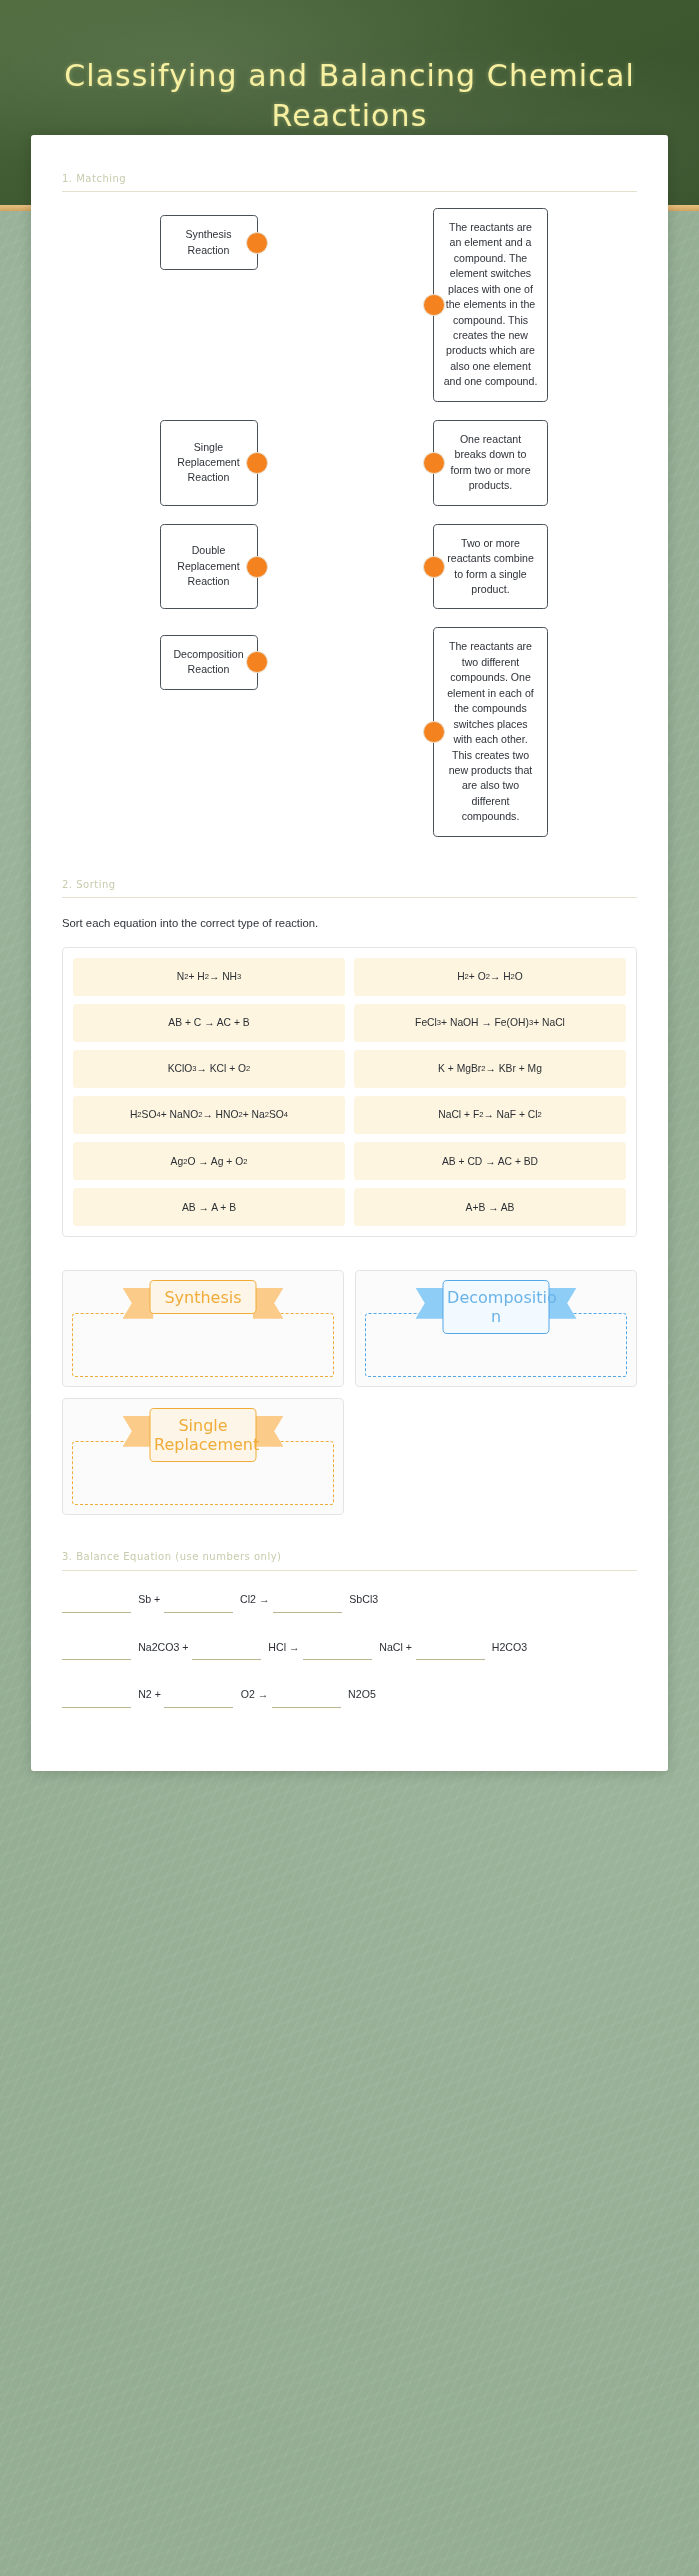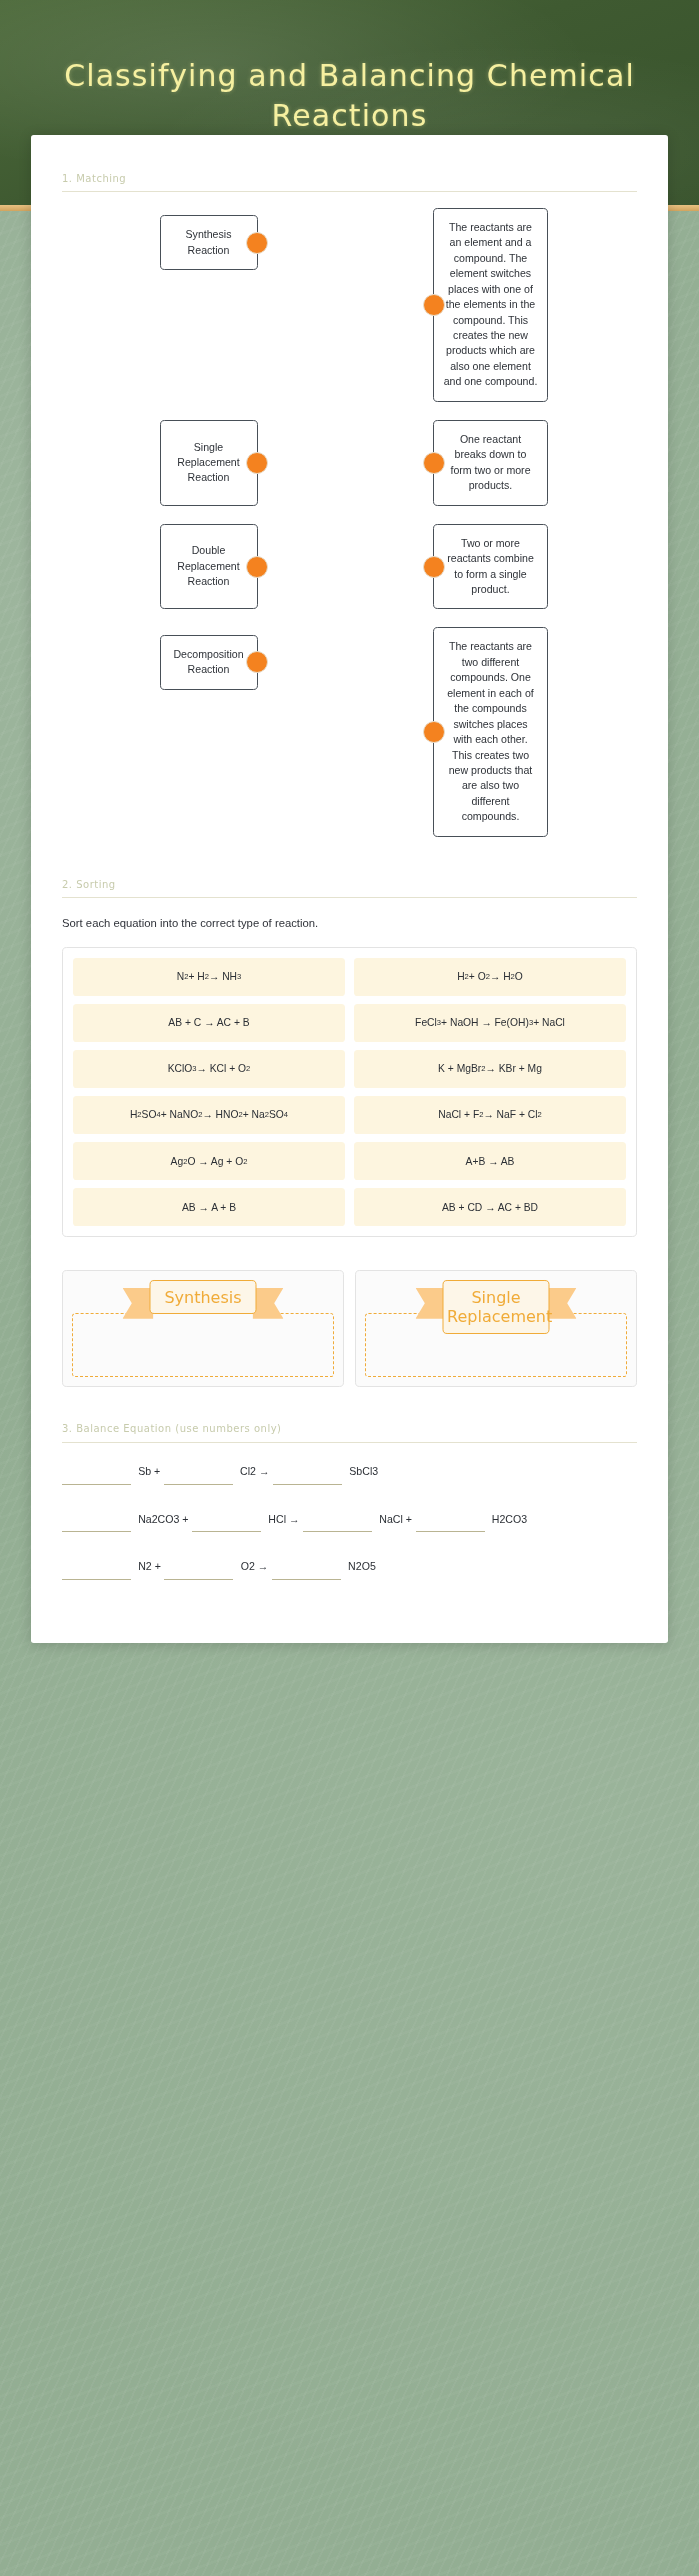--- a/index.html
+++ b/index.html
@@ -321,36 +321,44 @@
           <div class="eq-tile">KClO<sub>3</sub> → KCl + O<sub>2</sub></div>
           <div class="eq-tile">H<sub>2</sub>SO<sub>4</sub> + NaNO<sub>2</sub> → HNO<sub>2</sub> + Na<sub>2</sub>SO<sub>4</sub></div>
           <div class="eq-tile">Ag<sub>2</sub>O → Ag + O<sub>2</sub></div>
           <div class="eq-tile">AB → A + B</div>
         </div>
         <div class="sort-col">
           <div class="eq-tile">H<sub>2</sub> + O<sub>2</sub> →  H<sub>2</sub>O</div>
           <div class="eq-tile">FeCl<sub>3</sub> + NaOH → Fe(OH)<sub>3</sub> + NaCl</div>
           <div class="eq-tile">K + MgBr<sub>2</sub> → KBr + Mg</div>
           <div class="eq-tile">NaCl + F<sub>2</sub> → NaF + Cl<sub>2</sub></div>
+          <div class="eq-tile">AB + CD → AC + BD</div>
           <div class="eq-tile">A+B → AB</div>
-          <div class="eq-tile">AB + CD → AC + BD</div>
         </div>
       </div>
 
       <div class="drop-grid">
 
         <div class="drop-cell">
           <div class="banner b-orange">
             <span class="tail l"></span>
             <span class="tail r"></span>
             <div class="banner-label">Synthesis</div>
           </div>
           <div class="drop-zone dz-orange"></div>
         </div>
 
+        <div class="drop-cell">
+          <div class="banner b-blue">
+            <span class="tail l"></span>
+            <span class="tail r"></span>
+            <div class="banner-label">Decompositio n</div>
+          </div>
+          <div class="drop-zone dz-blue"></div>
+        </div>
 
         <div class="drop-cell">
           <div class="banner b-orange">
             <span class="tail l"></span>
             <span class="tail r"></span>
             <div class="banner-label">Single Replacement</div>
           </div>
           <div class="drop-zone dz-orange"></div>
         </div>
 

